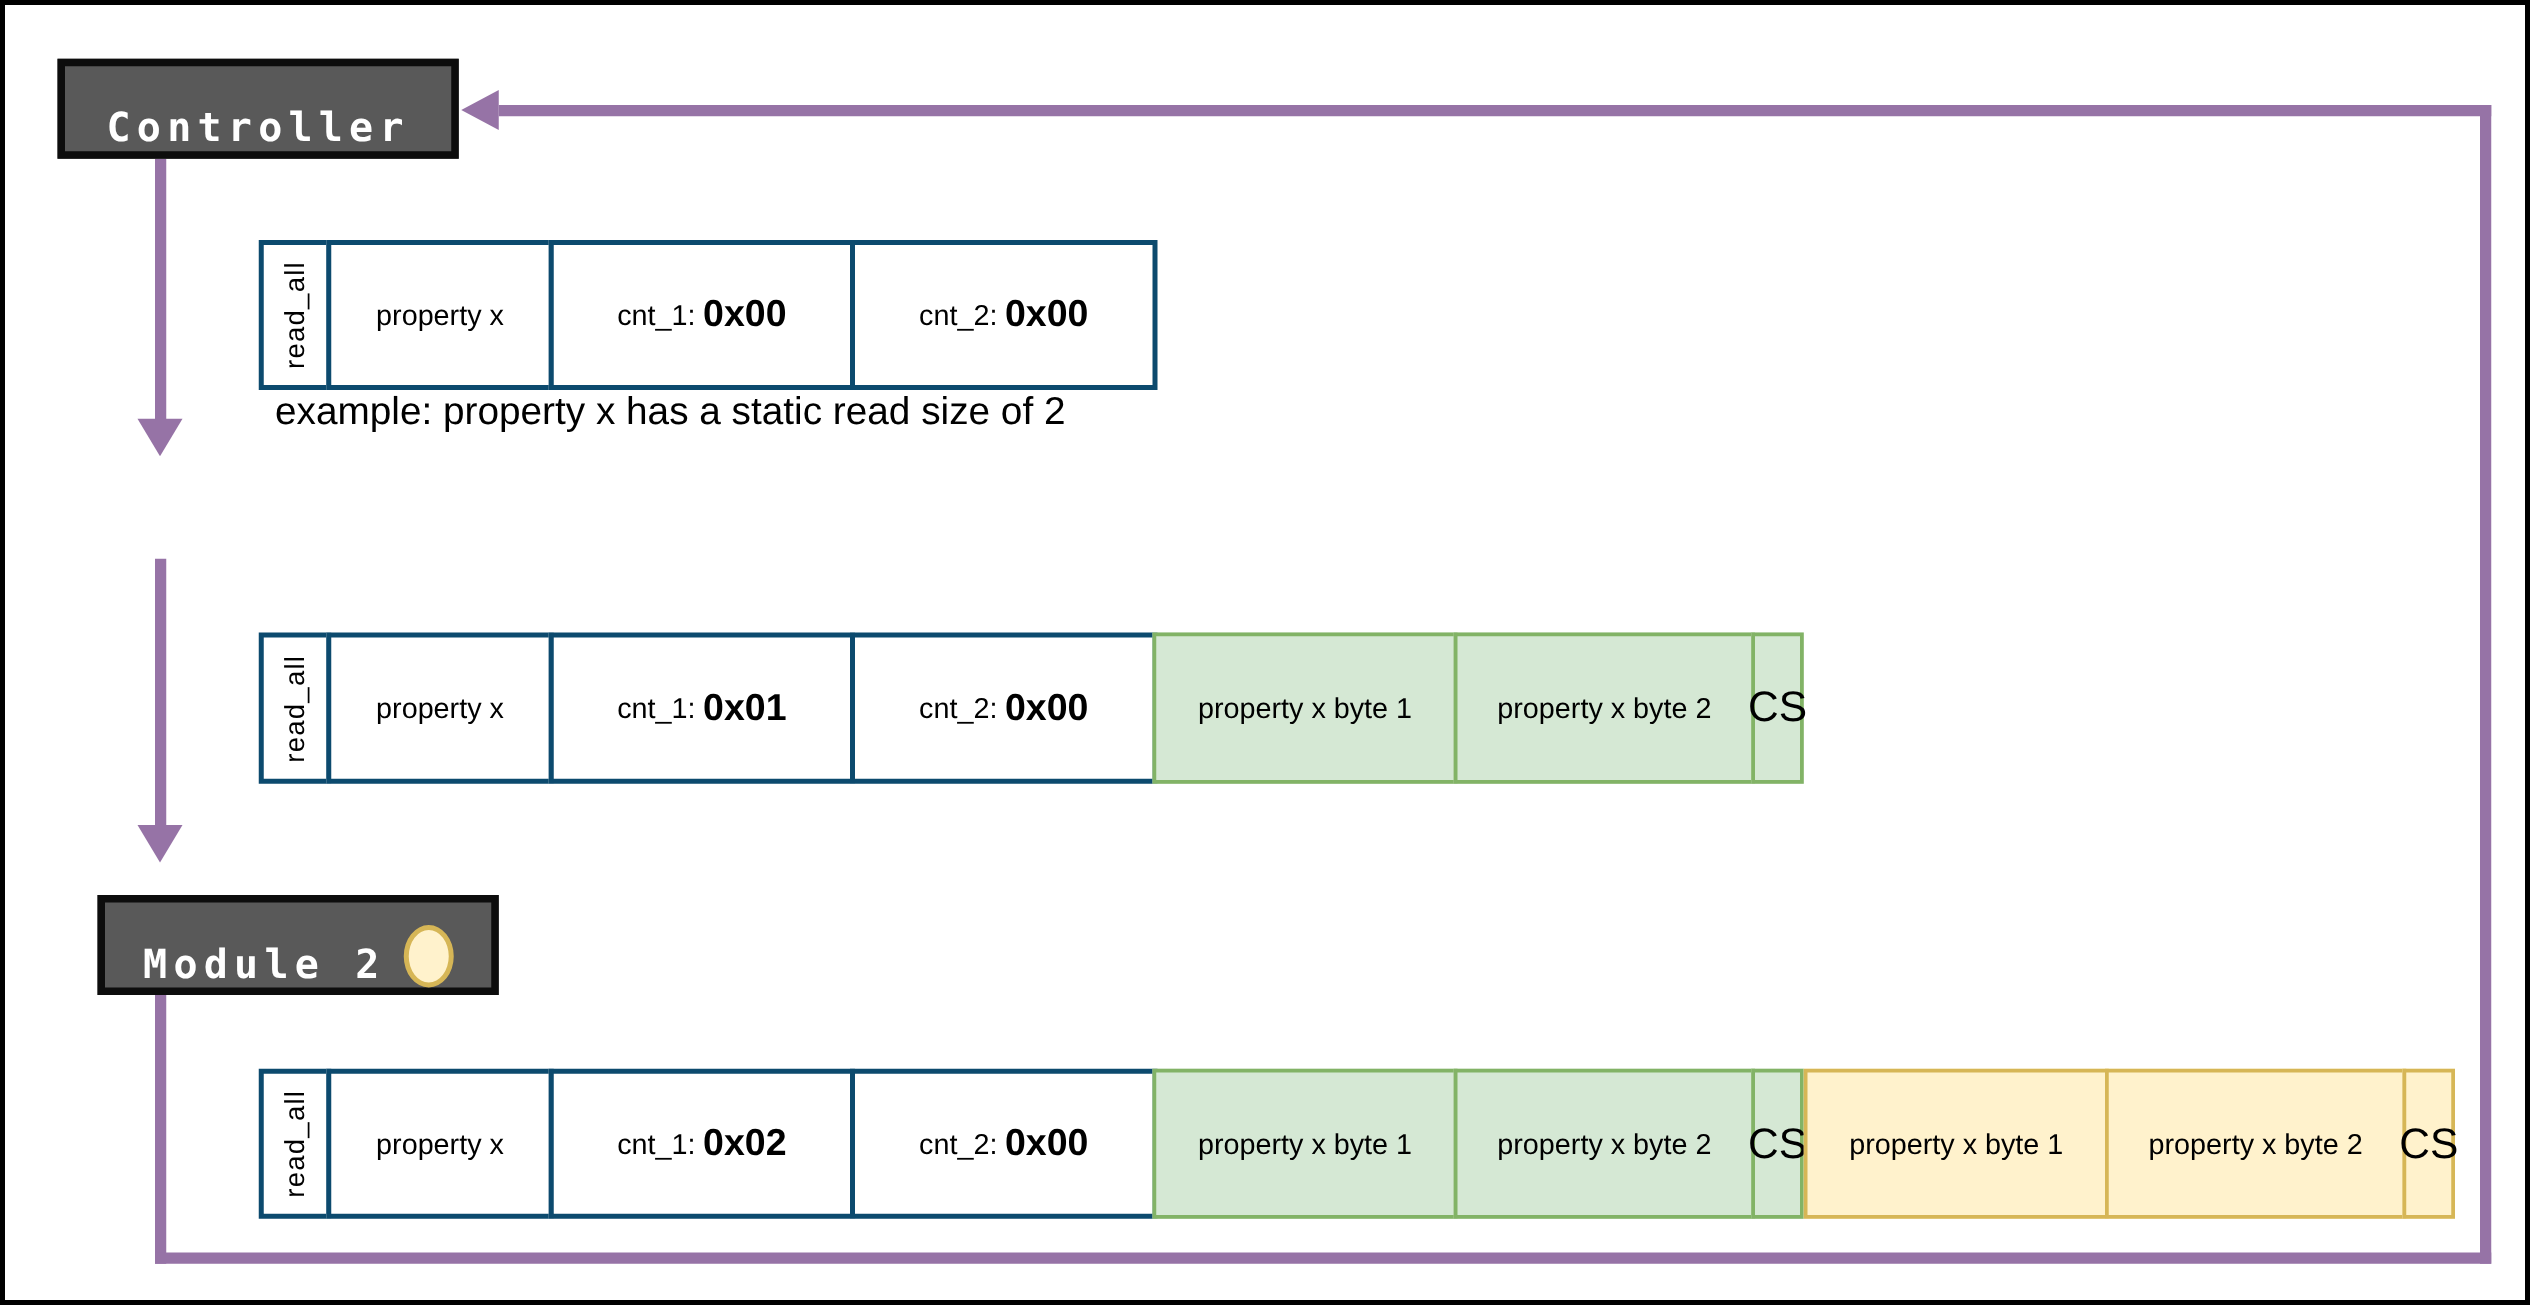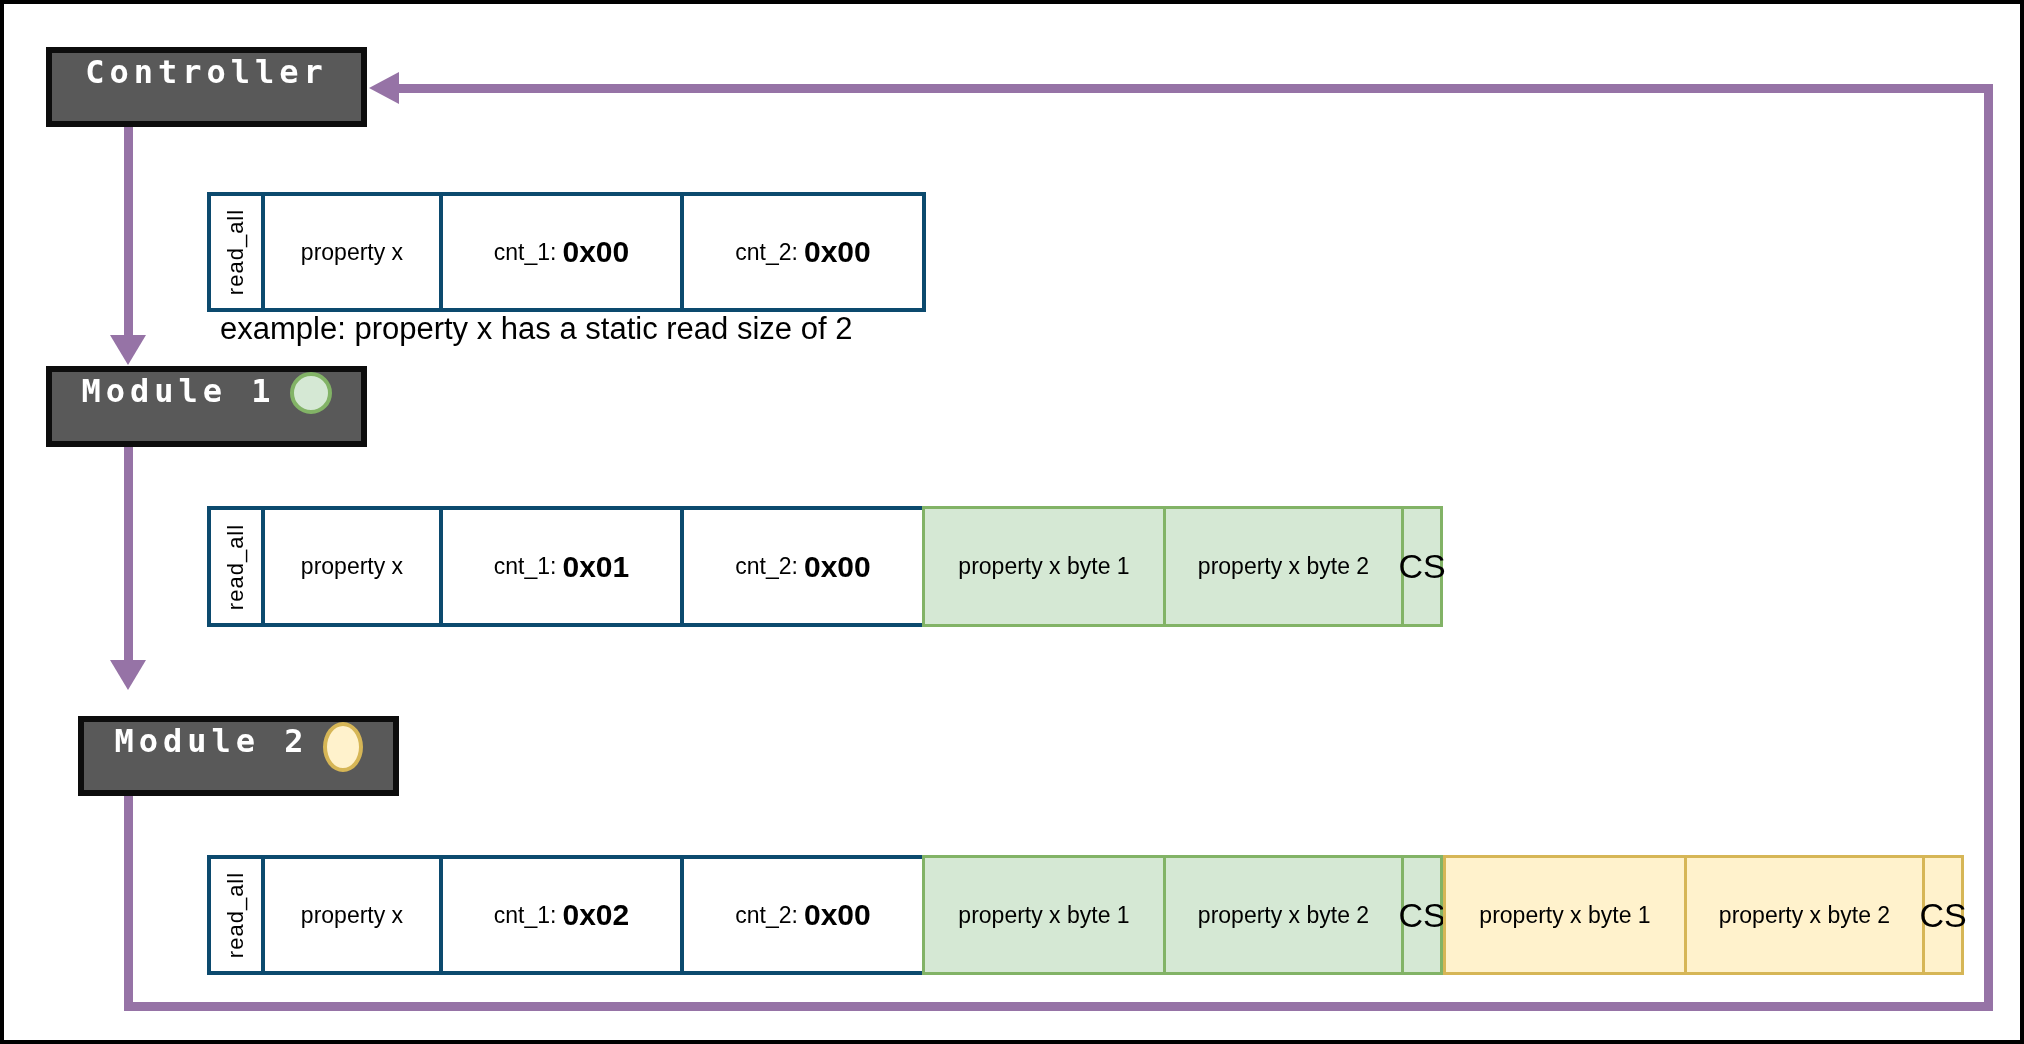--- a/index.html
+++ b/index.html
@@ -12,21 +12,21 @@
     overflow:hidden;
     font-family:"Liberation Sans", sans-serif;
     color:#000000;
   }
   
   .node{
     position:absolute;
     box-sizing:border-box;
     background:var(--node-fill);
     border:6px solid var(--node-border);
-    display:flex;align-items:flex-start;justify-content:center;
+    display:flex;align-items:flex-end;justify-content:center;
   }
   .node .label{
     font-family:"DejaVu Sans Mono", monospace;
     font-weight:bold;
     font-size:32px;
     letter-spacing:5px;
     color:var(--node-text);
     white-space:nowrap;
   }
   .led{
@@ -95,24 +95,20 @@
   <div class="pline" style="left:120px;top:767px;width:9px;height:240px;"></div>
   <div class="pline" style="left:120px;top:998px;width:1869px;height:9px;"></div>
   <div class="pline" style="left:1980px;top:80px;width:9px;height:927px;"></div>
   <div class="pline" style="left:395px;top:80px;width:1594px;height:9px;"></div>
   <div class="arrowhead left" style="left:365px;top:68px;"></div>
 
   <div class="node" style="left:42px;top:43px;width:321px;height:80px;">
     <span class="label">Controller</span>
   </div>
 
-  <div class="node" style="left:42px;top:362px;width:321px;height:81px;">
-    <span class="label">Module 1</span>
-    <span class="led green"></span>
-  </div>
 
   <div class="node" style="left:42px;top:712px;width:321px;height:80px;margin-left:32px;">
     <span class="label">Module 2</span>
     <span class="led yellow"></span>
   </div>
 
   <div class="note" style="left:216px;top:304px;">example: property x has a static read size of 2</div>
 
   <div class="frame" style="left:203px;top:188px;height:120px;">
     <div class="cell rot" style="width:58px;">

